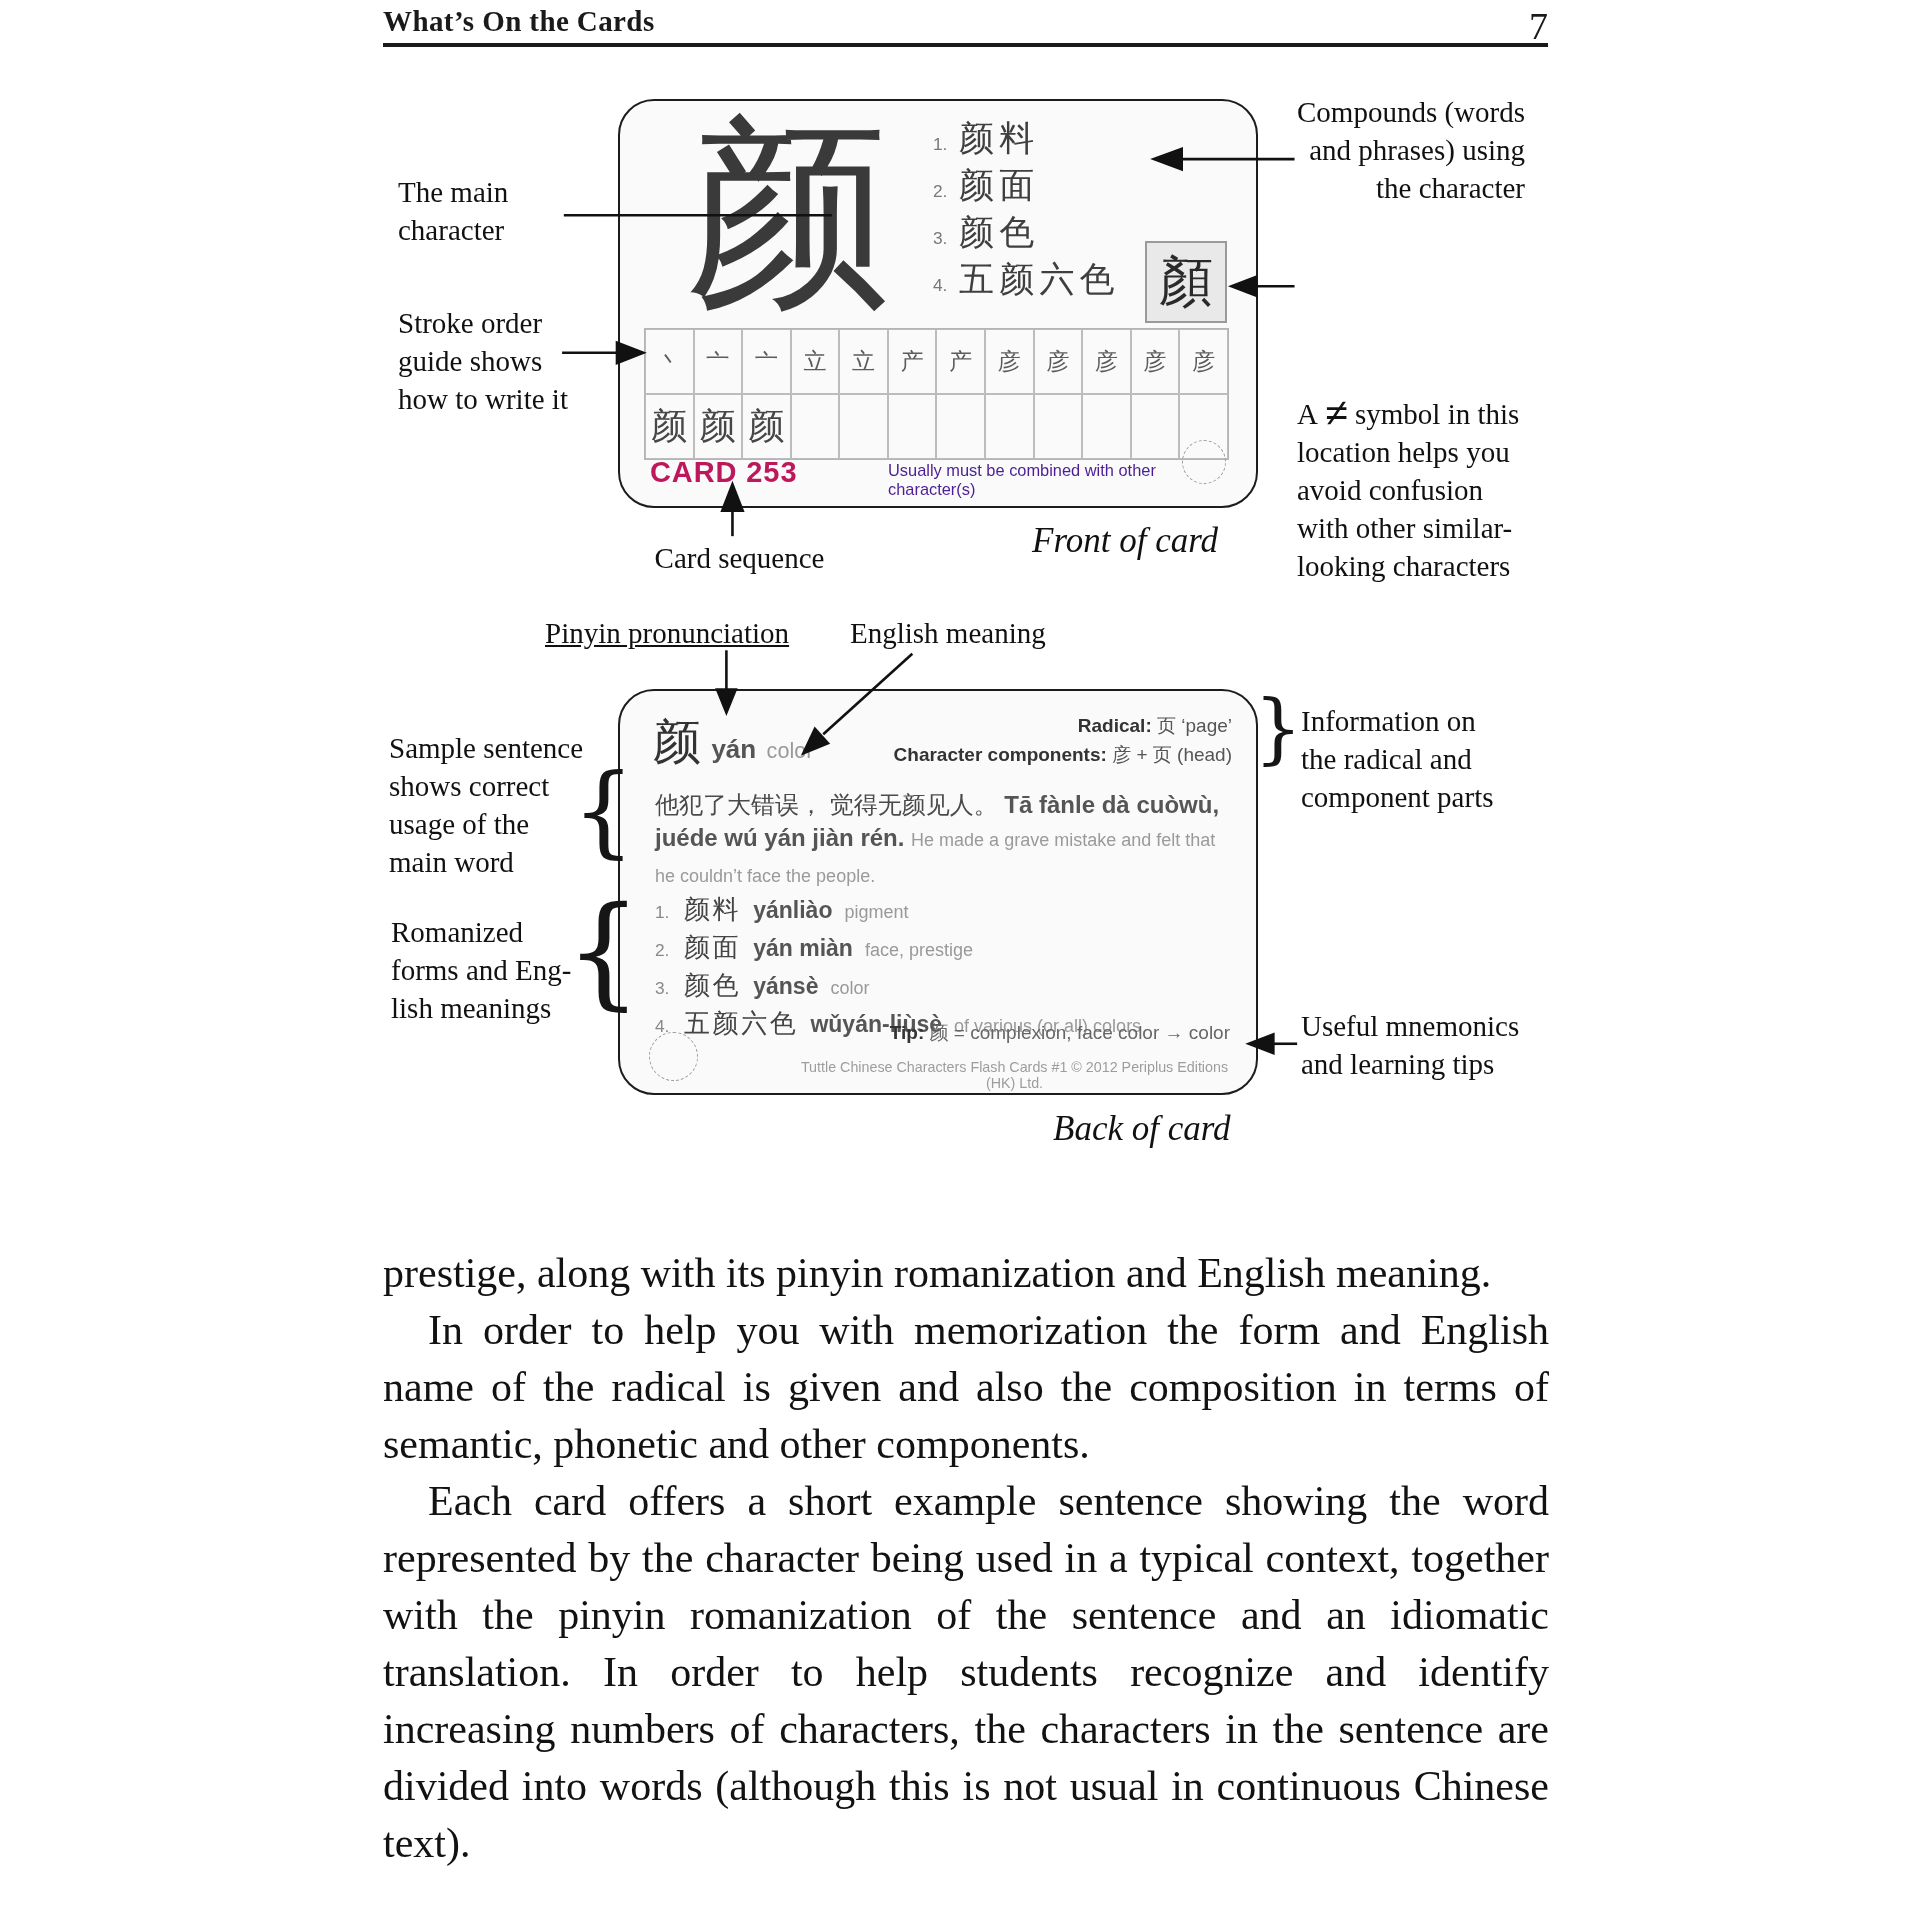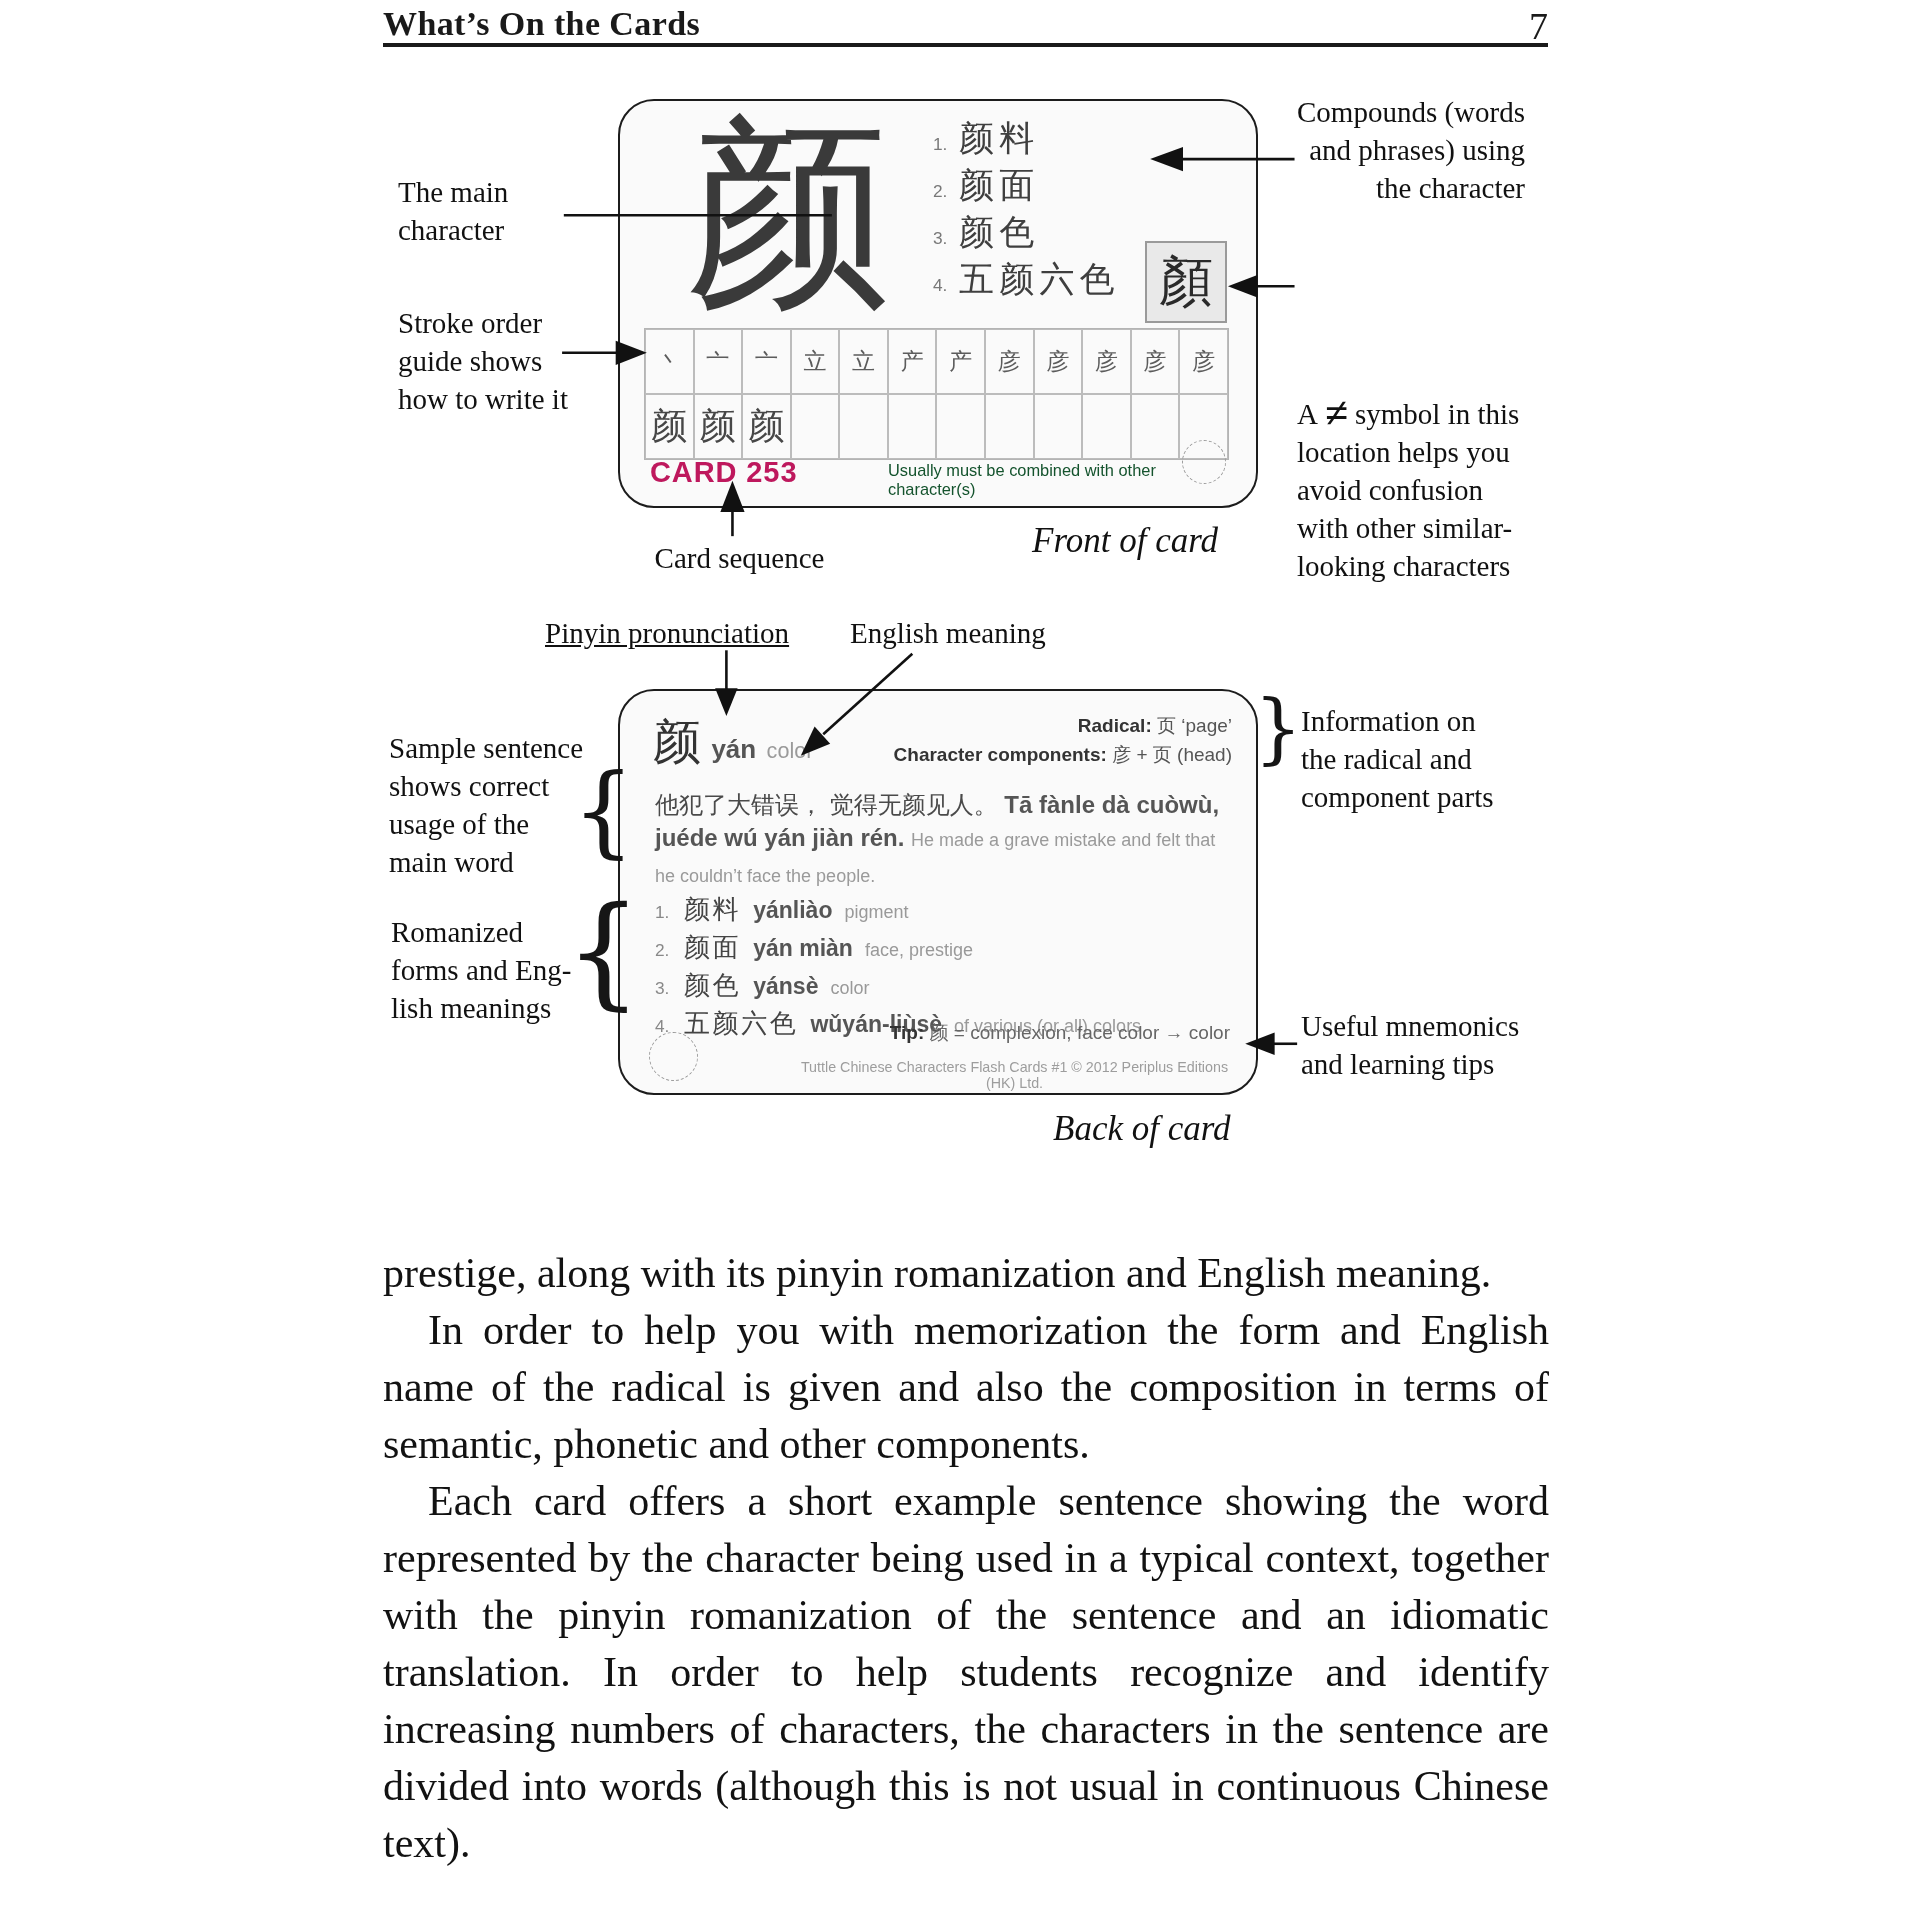--- a/index.html
+++ b/index.html
@@ -1,21 +1,21 @@
 <!DOCTYPE html>
 <html style="font-size:14px"><head>
 <meta charset="utf-8">
 <style>
   html,body{margin:0;padding:0;background:#fff;}
   .page{position:relative;width:1931px;height:1931px;background:#ffffff;overflow:hidden;
         font-family:"Liberation Serif",serif;color:#1a1a1a;}
   .abs{position:absolute;}
 
   
-  .hdr-title{font-size:34px;font-weight:bold;letter-spacing:0.4px;}
+  .hdr-title{font-size:29px;font-weight:bold;letter-spacing:0.4px;}
   .hdr-num{font-size:38px;text-align:right;}
   .hdr-rule{height:3.5px;background:#1a1a1a;}
 
   
   .annot{font-size:29px;line-height:38px;color:#111;}
   .caption{font-size:35px;font-style:italic;color:#111;}
   .neq-sym{font-size:42px;font-weight:bold;margin:0 7px;position:relative;top:2.6px;}
   .brace{font-family:"DejaVu Serif",serif;color:#161616;line-height:1;}
 
   
@@ -34,21 +34,21 @@
            display:flex;align-items:center;justify-content:center;}
   .tradbox span{font-size:54px;color:#2a2a2a;}
 
   .grid{display:grid;grid-template-columns:repeat(12,1fr);grid-template-rows:65px 65px;
         width:583px;border:1.7px solid #b4b4b4;}
   .grid .cell{border:0.9px solid #bcbcbc;display:flex;align-items:center;justify-content:center;}
   .cell.r1{font-size:23px;color:#5c5c5c;}
   .cell.r2{font-size:36px;color:#474747;}
 
   .cardid{font-size:29px;font-weight:bold;color:#be185d;letter-spacing:0.9px;}
-  .front-note{font-size:16.4px;color:#14532d;}
+  .front-note{font-size:16.4px;color:#4c1d95;}
   .ring{border-radius:50%;}
   .ring.dash{border:1.7px dashed #9a9a9a;}
 
   
   .bk-char{font-size:48px;color:#333;font-family:"Liberation Serif",serif;}
   .bk-py{font-size:26px;font-weight:600;color:#555;margin-left:10.4px;}
   .bk-mean{font-size:21.6px;color:#9a9a9a;margin-left:10.4px;}
   .radline{font-size:19px;line-height:28.5px;color:#555;text-align:right;}
   .radline b{color:#333;}
   .sentence{font-size:24px;line-height:33px;color:#4a4a4a;}

